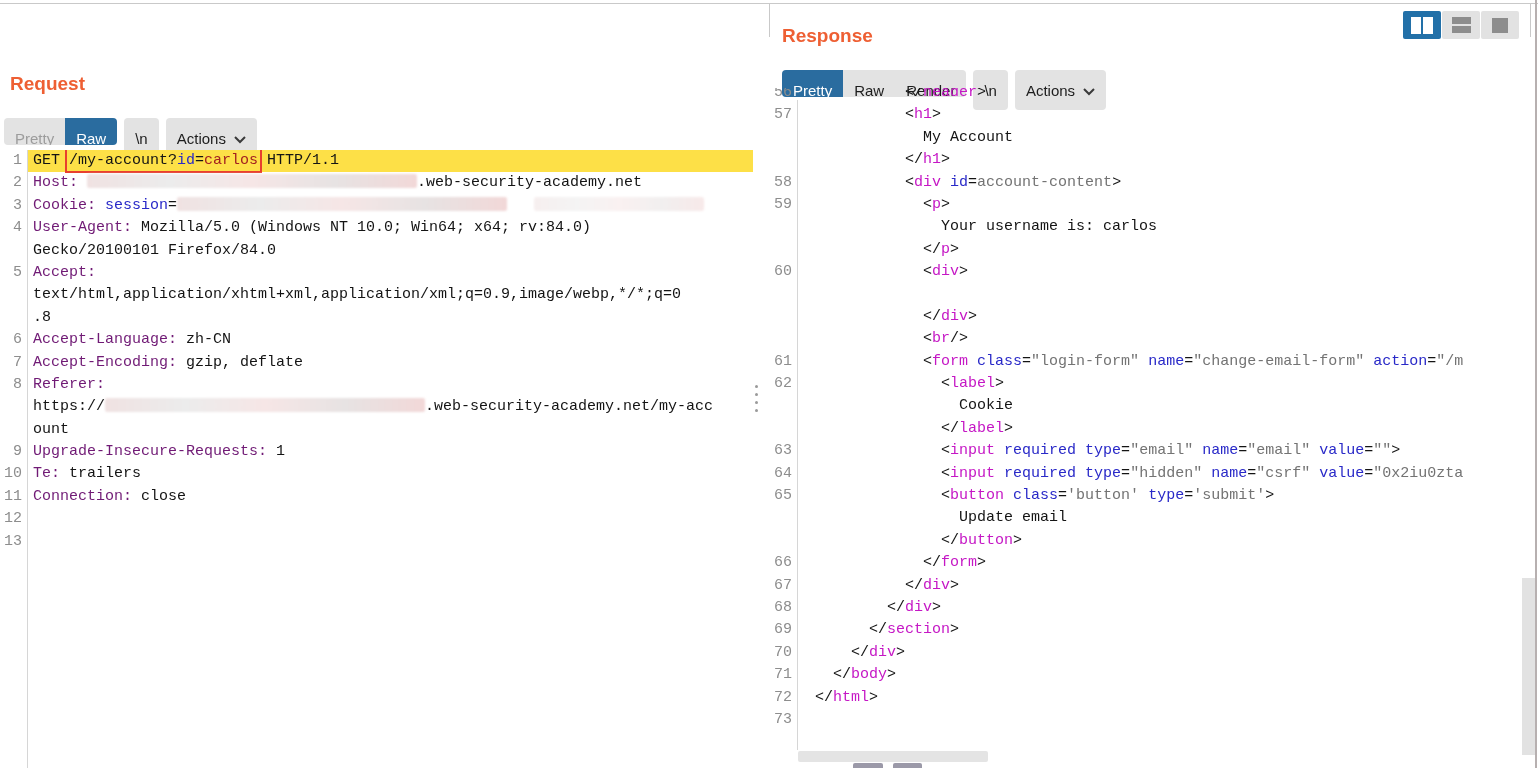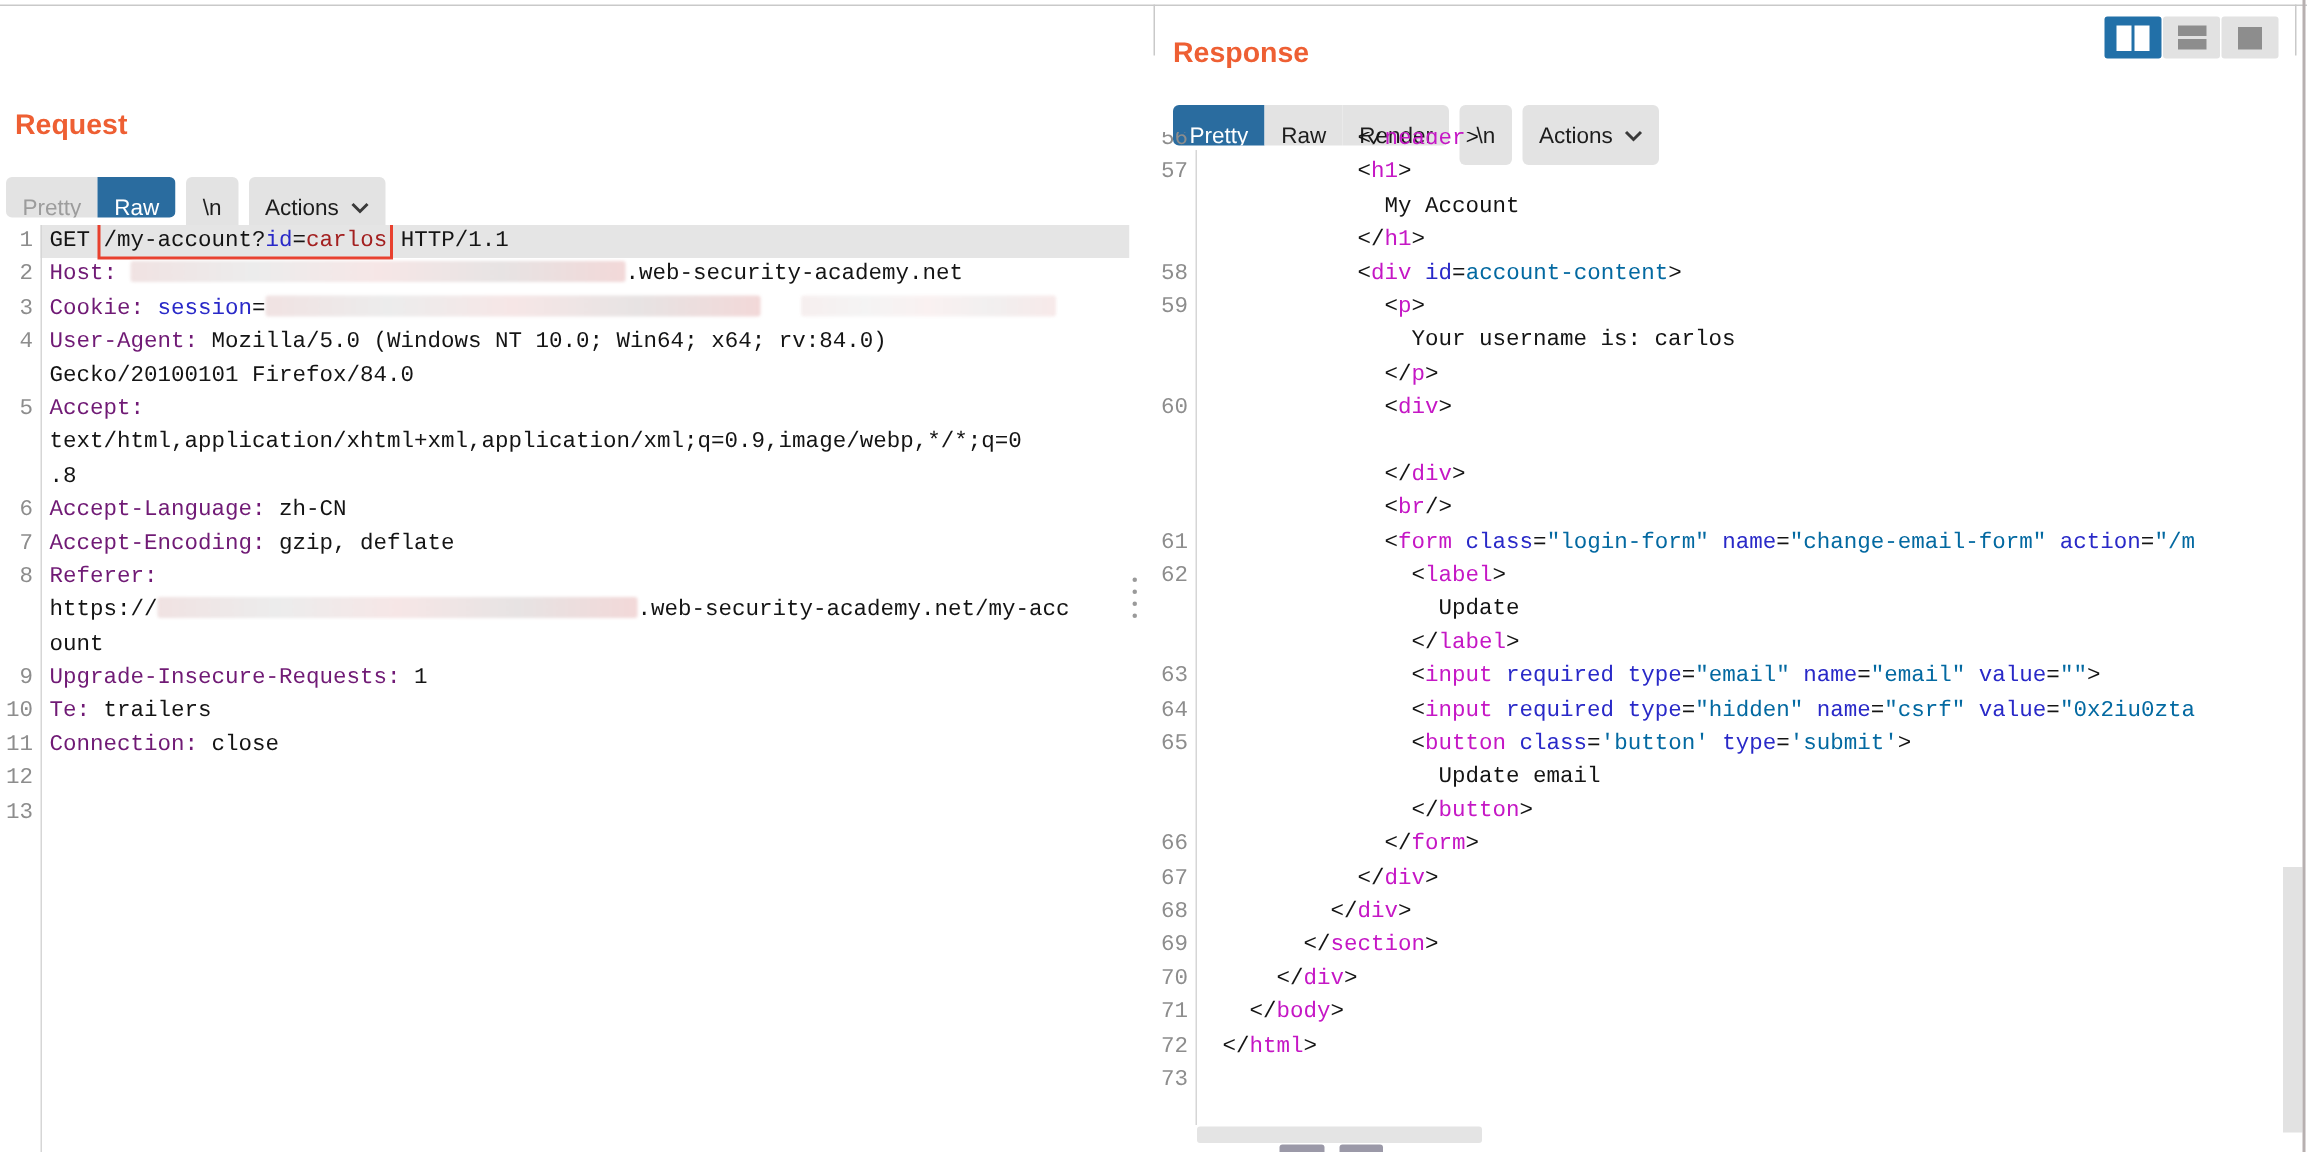--- a/index.html
+++ b/index.html
@@ -19,29 +19,29 @@
   .chev{display:inline-block;}
   
   .code{position:absolute;font-family:"Liberation Mono","DejaVu Sans Mono",monospace;
         font-size:15px;line-height:22.4px;color:#141414;overflow:hidden;}
   .crow{display:flex;height:22.4px;}
   .lnum{flex:none;text-align:right;color:#8d8d8d;padding-right:5px;box-sizing:border-box;}
   .req .lnum{width:27px;}
   .resp .lnum{width:29px;}
   .ltxt{flex:1;white-space:pre;padding-left:6px;}
   .resp .ltxt{padding-left:18px;}
-  .hl .ltxt{background:#e5e5e5;}
+  .hl .ltxt{background:#fde047;}
   .gutterline{position:absolute;width:1px;background:#d6d6d6;}
   .c-plain{color:#141414;}
   .c-hdr{color:#701a75;}
   .c-param{color:#2929c8;}
   .c-val{color:#a32020;}
   .c-tag{color:#c517c5;}
   .c-attr{color:#2929c8;}
-  .c-attrval{color:#0369a1;}
+  .c-attrval{color:#737373;}
   .redbox{outline:2px solid #e8402e;outline-offset:2px;}
   .redact{display:inline-block;height:14px;margin-bottom:-2px;border-radius:2px;
           background:linear-gradient(90deg,#f0e2e2,#ececec 25%,#f6e6e6 50%,#e7e3e3 75%,#f2d8d8);
           filter:blur(1.2px);vertical-align:baseline;}
   .redact.light{opacity:.55;}
   
   .layout-toggle{position:absolute;left:1403px;top:11px;display:flex;gap:1px;}
   .lbtn{width:38px;height:28px;border:none;background:#e2e2e2;border-radius:2px;
         display:flex;align-items:center;justify-content:center;gap:2px;cursor:default;}
   .lbtn.active{background:#2270a8;}
@@ -244,21 +244,21 @@
           <div class="crow">
             <span class="lnum">61</span>
             <span class="ltxt"><span class="c-plain">            &lt;</span><span class="c-tag">form</span><span class="c-plain"> </span><span class="c-attr">class</span><span class="c-plain">=</span><span class="c-attrval">"login-form"</span><span class="c-plain"> </span><span class="c-attr">name</span><span class="c-plain">=</span><span class="c-attrval">"change-email-form"</span><span class="c-plain"> </span><span class="c-attr">action</span><span class="c-plain">=</span><span class="c-attrval">"/m</span></span>
           </div>
           <div class="crow">
             <span class="lnum">62</span>
             <span class="ltxt"><span class="c-plain">              &lt;</span><span class="c-tag">label</span><span class="c-plain">&gt;</span></span>
           </div>
           <div class="crow">
             <span class="lnum"></span>
-            <span class="ltxt"><span class="c-plain">                Update</span></span>
+            <span class="ltxt"><span class="c-plain">                Cookie</span></span>
           </div>
           <div class="crow">
             <span class="lnum"></span>
             <span class="ltxt"><span class="c-plain">              &lt;/</span><span class="c-tag">label</span><span class="c-plain">&gt;</span></span>
           </div>
           <div class="crow">
             <span class="lnum">63</span>
             <span class="ltxt"><span class="c-plain">              &lt;</span><span class="c-tag">input</span><span class="c-plain"> </span><span class="c-attr">required</span><span class="c-plain"> </span><span class="c-attr">type</span><span class="c-plain">=</span><span class="c-attrval">"email"</span><span class="c-plain"> </span><span class="c-attr">name</span><span class="c-plain">=</span><span class="c-attrval">"email"</span><span class="c-plain"> </span><span class="c-attr">value</span><span class="c-plain">=</span><span class="c-attrval">""</span><span class="c-plain">&gt;</span></span>
           </div>
           <div class="crow">

